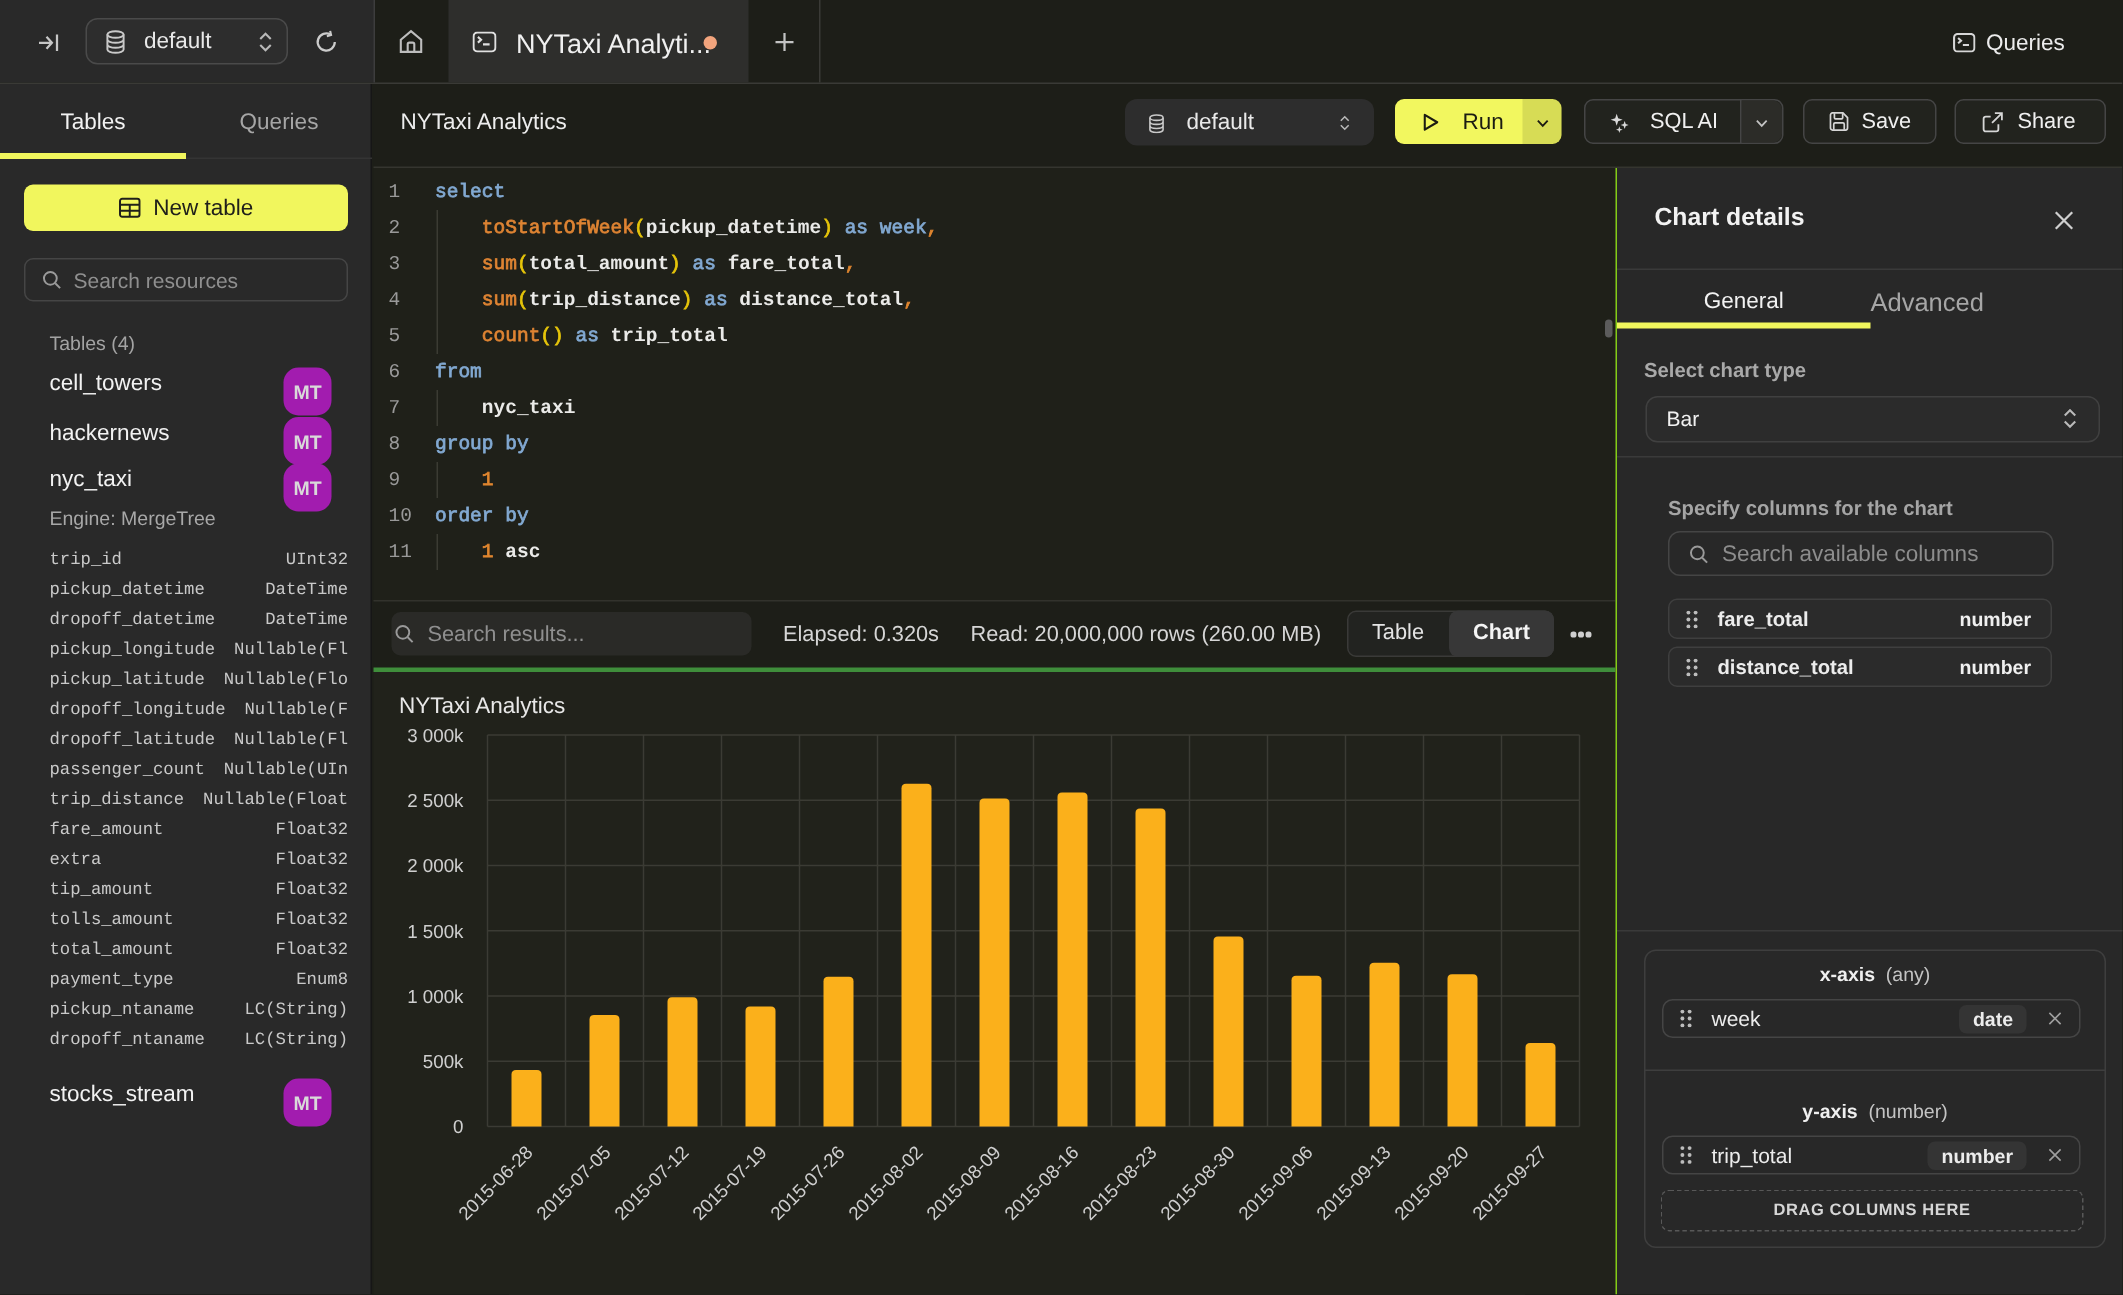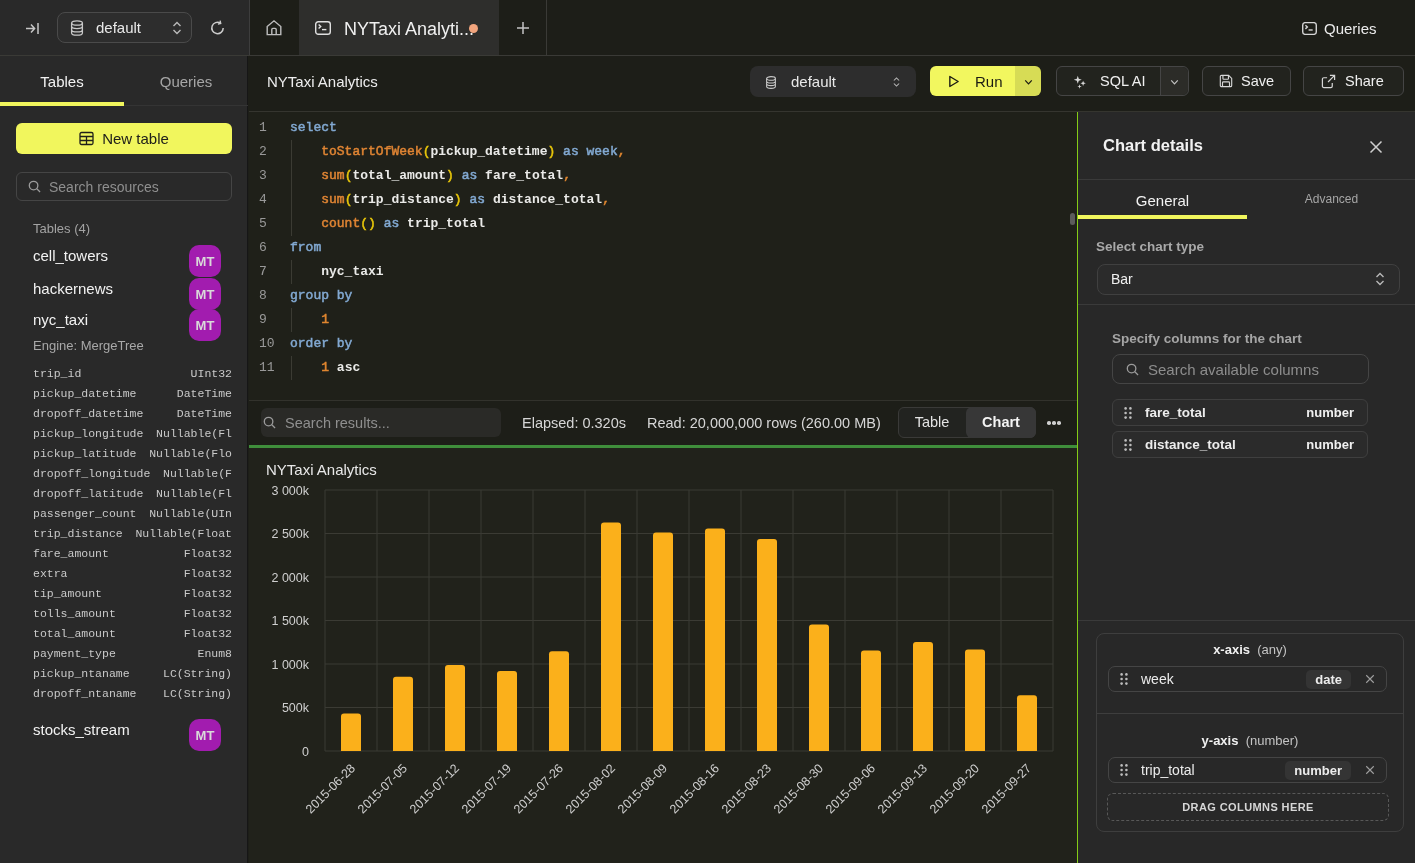--- a/index.html
+++ b/index.html
@@ -272,21 +272,21 @@
 </svg>
 </div>
 
   <div class="abs" id="panel">
     <div class="abs" style="left:25px;top:24px;font-size:16.5px;font-weight:bold;color:#f2f2f2;">Chart details</div>
     <svg class="abs" style="left:291px;top:28px;" width="14" height="14" viewBox="0 0 14 14" stroke="#cfcfcf" stroke-width="1.5">
         <path d="M1.5 1.5 L12.5 12.5 M12.5 1.5 L1.5 12.5"></path>
       </svg>
     <div class="pdiv" style="top:67px;"></div>
     <div class="abs" style="left:0;top:80px;width:169px;text-align:center;color:#f2f2f2;font-size:15px;font-weight:500;">General</div>
-    <div class="abs" style="left:169px;top:80px;width:169px;text-align:center;color:#a6a6a6;font-size:12px;">Advanced</div>
+    <div class="abs" style="left:169px;top:80px;width:169px;color:#a6a6a6;font-size:17px;">Advanced</div>
     <div id="p-underline"></div>
     <div class="abs" style="left:18px;top:127px;font-size:13.5px;font-weight:600;color:#a9a9a9;">Select chart type</div>
     <div class="abs" style="left:19px;top:152px;width:303px;height:31px;background:#2b2b2b;border:1px solid #404040;border-radius:8px;"></div>
     <div class="abs" style="left:33px;top:159px;color:#f0f0f0;font-size:14px;">Bar</div>
     <svg class="abs" style="left:297px;top:159px;" width="10" height="16" viewBox="0 0 10 16" fill="none" stroke="#b9b9b9" stroke-width="1.4">
         <path d="M1.5 6 L5 2.5 L8.5 6 M1.5 10 L5 13.5 L8.5 10"></path>
       </svg>
     <div class="pdiv" style="top:192px;"></div>
     <div class="abs" style="left:34px;top:219px;font-size:13.5px;font-weight:600;color:#a5a5a5;">Specify columns for the chart</div>
     <div class="abs" style="left:34px;top:242px;width:257px;height:30px;border:1px solid #454545;border-radius:8px;color:#8d8d8d;font-size:14px;display:flex;align-items:center;padding-left:13px;gap:9px;">

